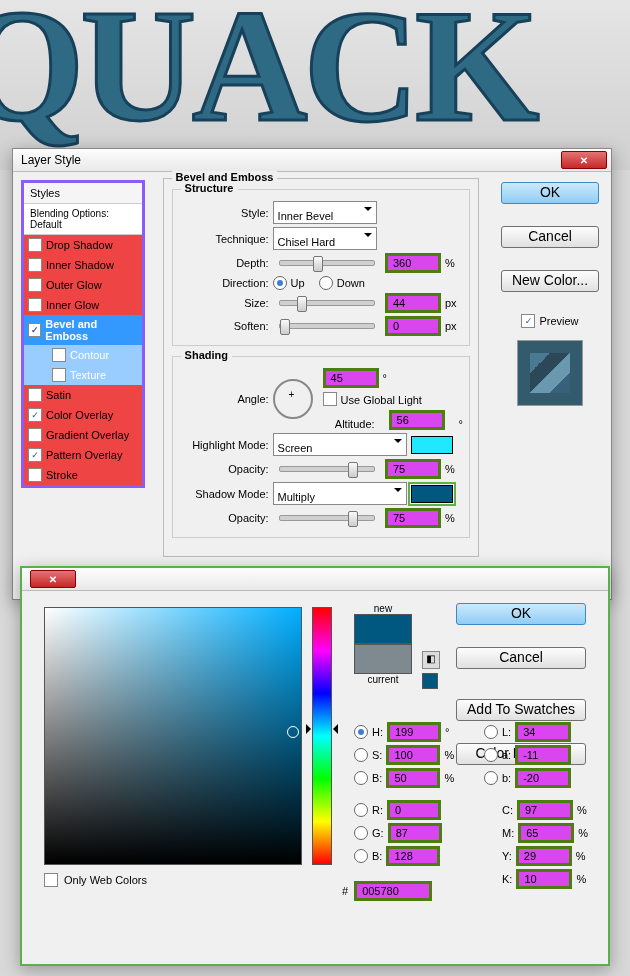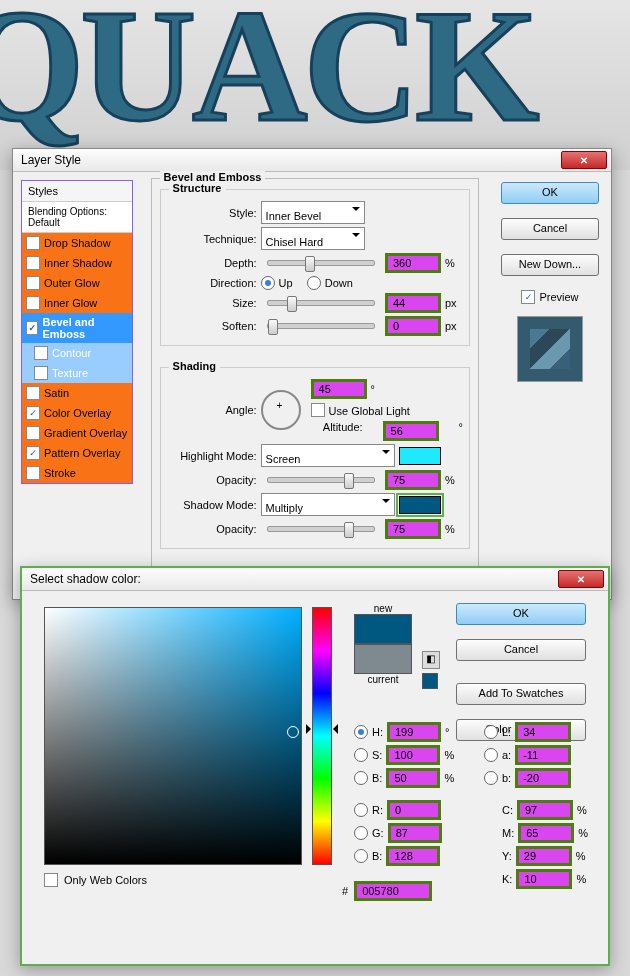--- a/index.html
+++ b/index.html
@@ -5,44 +5,44 @@
 body{margin:0;background:#d8d8d8;font-family:Tahoma,Arial,sans-serif;font-size:11px;color:#000;width:630px;height:976px;overflow:hidden;position:relative}
 .bg-text{position:absolute;top:0;left:0;width:630px;height:170px;background:linear-gradient(180deg,#e5e5e5,#d0d0d0);display:flex;align-items:center;overflow:hidden}
 .bg-text svg{position:absolute;left:-40px;top:-10px}
 .dialog{position:absolute;background:#f0f0f0;border:1px solid #888;box-shadow:0 4px 16px rgba(0,0,0,.3)}
 .dialog.main{left:12px;top:148px;width:598px;height:450px}
 .titlebar{height:22px;background:linear-gradient(#fdfdfd,#e9e9e9);border-bottom:1px solid #bbb;display:flex;align-items:center;padding:0 4px 0 8px;font-size:12px}
 .titlebar .title{flex:1}
 .close-btn{width:44px;height:16px;background:linear-gradient(#e57373,#c62828);border:1px solid #8b0000;border-radius:2px;display:flex;align-items:center;justify-content:center;color:#fff;font-weight:bold;font-size:10px}
 .body{display:flex;height:calc(100% - 22px)}
 .sidebar{width:154px;padding:8px;border-right:0}
-.style-list{border:1px solid #8b5cf6;background:#f97316}
+.style-list{border:3px solid #8b5cf6;background:#ef4444}
 .style-hdr{padding:4px 6px;border-bottom:1px solid #ccc;background:#f5f5f5}
 .blend-hdr{padding:4px 6px;border-bottom:1px solid #ccc;background:#fff;font-size:10px}
 .style-item{padding:3px 4px;display:flex;align-items:center;gap:4px;border-bottom:0;font-size:11px}
 .style-item.sel{background:#3399ff;color:#fff;font-weight:bold}
-.style-item.sub{padding-left:12px;background:#99ccff;color:#fff}
+.style-item.sub{padding-left:28px;background:#99ccff;color:#fff}
 .cb{width:12px;height:12px;border:1px solid #888;background:#fff;display:inline-flex;align-items:center;justify-content:center;font-size:9px;color:#2a5a9e}
 .cb.checked::after{content:"✓";color:#2a5a9e}
 .center{flex:1;padding:6px 10px}
 .group{border:1px solid #bbb;margin-bottom:10px;padding:10px 8px 8px;position:relative}
 .group>legend,.glabel{position:absolute;top:-8px;left:8px;background:#f0f0f0;padding:0 4px;font-weight:bold;font-size:11px}
-.subgroup{border:1px solid #ccc;padding:8px 6px 6px;position:relative;margin-bottom:21px}
+.subgroup{border:1px solid #ccc;padding:8px 6px 6px;position:relative;margin-bottom:10px}
 .row{display:flex;align-items:center;margin:3px 0;gap:4px}
 .lbl{width:90px;text-align:right;font-size:11px}
 .select{border:1px solid #888;background:#fff;padding:8px 18px 1px 4px;font-size:11px;position:relative;min-width:80px}
 .select::after{content:"";position:absolute;right:4px;top:5px;border:4px solid transparent;border-top-color:#000}
 .slider{flex:1;height:4px;background:#d0d0d0;border:1px solid #999;border-radius:2px;position:relative;margin:0 6px}
 .slider .thumb{position:absolute;top:-5px;width:8px;height:14px;background:linear-gradient(#fafafa,#ccc);border:1px solid #777;border-radius:2px}
 .numbox{width:40px;border:3px solid #4d7c0f;background:#d946ef;padding:1px 5px;font-size:11px;text-align:left}
 .unit{width:18px;font-size:11px}
 .radio{width:12px;height:12px;border:1px solid #666;border-radius:50%;background:#fff;display:inline-flex;align-items:center;justify-content:center}
 .radio.on::after{content:"";width:6px;height:6px;background:#3a7fd5;border-radius:50%}
 .rightcol{width:108px;padding:10px 12px}
-.btn{display:block;width:96px;height:20px;border:1px solid #707070;background:linear-gradient(#fdfdfd,#e0e0e0);border-radius:3px;text-align:center;line-height:18px;font-size:11px;margin-bottom:14px}
+.btn{display:block;width:96px;height:20px;border:1px solid #707070;background:linear-gradient(#fdfdfd,#e0e0e0);border-radius:3px;text-align:center;line-height:18px;font-size:14px;margin-bottom:22px}
 .btn.primary{background:linear-gradient(#cde9fb,#8ecdf5);border-color:#3b8ac4}
 .preview-box{width:64px;height:64px;border:1px solid #999;margin:12px auto;background:#345a6e;display:flex;align-items:center;justify-content:center}
 .preview-box::after{content:"";width:40px;height:40px;background:linear-gradient(135deg,#4a7a92 0 25%,#2c4858 25% 50%,#6a98ae 50% 75%,#38607a 75%)}
 .swatch{width:40px;height:16px;border:1px solid #000;display:inline-block}
 .angle-dial{width:36px;height:36px;border:2px solid #888;border-radius:50%;position:relative;background:#f0f0f0}
 .angle-dial::after{content:"+";position:absolute;left:14px;top:8px;font-size:10px}
 .contour{width:28px;height:22px;border:1px solid #666;display:inline-block;position:relative;background:linear-gradient(135deg,#888 50%,#ddd 50%)}
 .contour::after{content:"";position:absolute;right:-12px;top:8px;border:4px solid transparent;border-top-color:#000}
 
 .dialog.picker{left:20px;top:566px;width:586px;height:396px;border:2px solid #5bb04a}
@@ -185,21 +185,21 @@
             <div class="angle-dial"></div>
             <div style="display:flex;flex-direction:column;gap:4px;margin-left:6px">
               <div style="display:flex;align-items:center;gap:4px">
                   <span class="numbox">45</span>
                   <span>°</span>
                 </div>
               <div style="display:flex;align-items:flex-end;gap:4px">
                   <span class="cb"></span>
                   <span>Use Global Light</span>
                 </div>
-              <div style="display:flex;align-items:flex-start;gap:20px">
+              <div style="display:flex;align-items:flex-end;gap:14px">
                   <span style="width:52px;text-align:right">Altitude:</span>
                   <span class="numbox">56</span>
                   <span>°</span>
                 </div>
             </div>
           </div>
           <div class="row">
               <span class="lbl">Highlight Mode:</span>
               <span class="select" style="min-width:110px">Screen</span>
               <span class="swatch" style="background:#20e8ff"></span>
@@ -225,33 +225,32 @@
               <span class="numbox">75</span>
               <span class="unit">%</span>
             </div>
         </div>
       </div>
     </div>
 
     <div class="rightcol">
       <div class="btn primary">OK</div>
       <div class="btn">Cancel</div>
-      <div class="btn">New Down...</div>
+      <div class="btn">New Color...</div>
       <div class="row" style="justify-content:center;margin-top:4px">
           <span class="cb checked"></span>
           <span>Preview</span>
         </div>
       <div class="preview-box"></div>
     </div>
   </div>
 </div>
 
 <div class="dialog picker">
   <div class="titlebar">
-    <span class="title">Select shadow color:</span>
     <span class="close-btn">✕</span>
   </div>
   <div class="body">
     <div class="gradient-box">
         <div class="mark"></div>
       </div>
     <div class="hue-bar">
         <div class="hmark"></div>
       </div>
 

